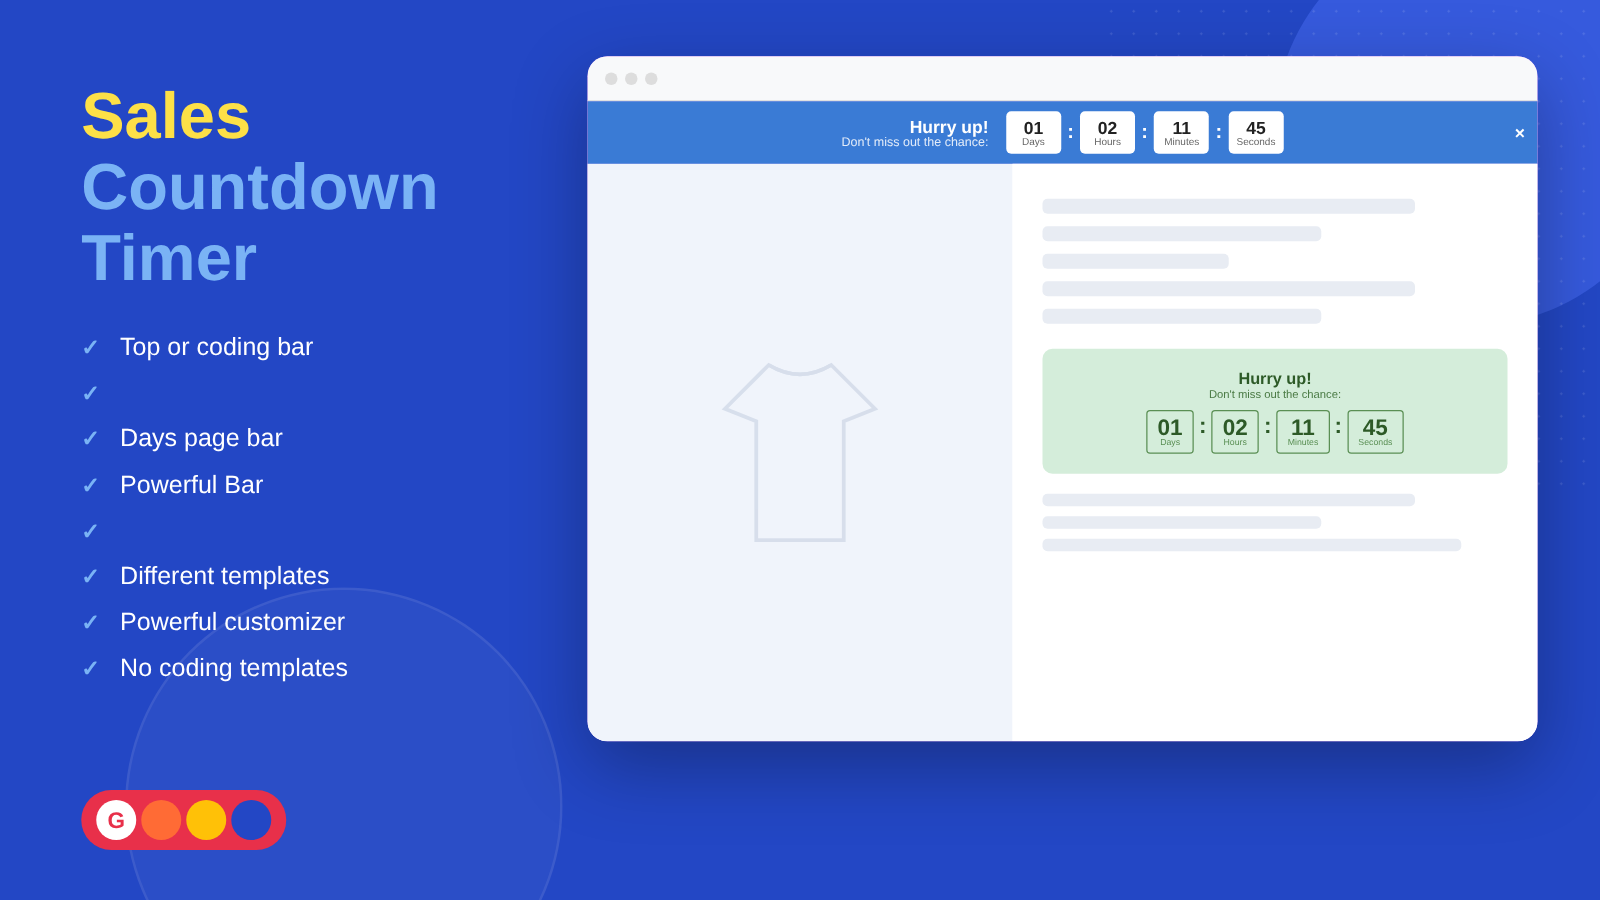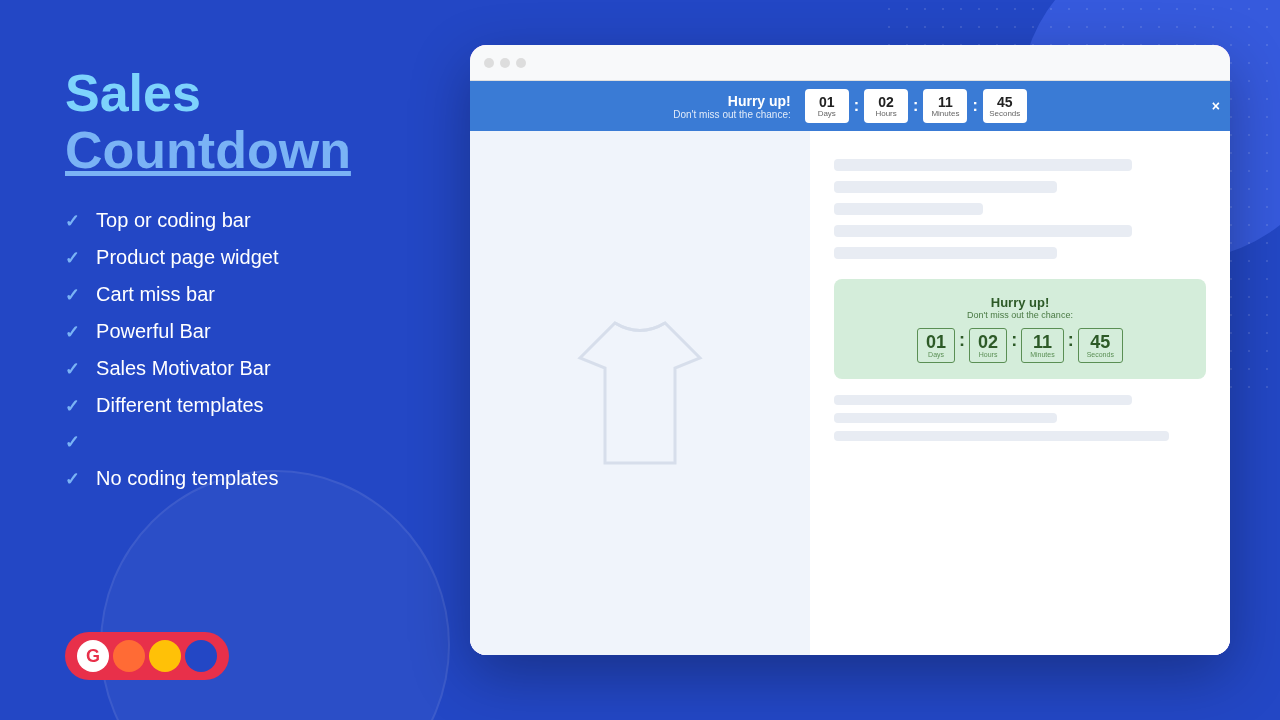--- a/index.html
+++ b/index.html
@@ -58,26 +58,25 @@
       margin-bottom: 30px;
     }
 
     .title-line {
       font-size: 52px;
       font-weight: 900;
       line-height: 1.1;
     }
 
     .title-white {
-      color: #7dd3fc;
+      color: #fde047;
     }
 
     .title-blue {
       color: #7ab3f5;
-      text-decoration: underline;
     }
 
     .features-list {
       list-style: none;
       margin-top: 10px;
     }
 
     .features-list li {
       display: flex;
       align-items: center;
@@ -133,21 +132,21 @@
     .logo-o1 { background: #ff6b35; }
     .logo-o2 { background: #ffc107; }
     .logo-o3 { background: #2347c5; }
 
     
     .right-panel {
       position: absolute;
       right: 50px;
       top: 45px;
       width: 760px;
-      height: 610px;
+      height: 548px;
       background: #f0abfc;
       border-radius: 16px;
       overflow: hidden;
       box-shadow: 0 20px 60px rgba(0,0,0,0.3);
     }
 
     .browser-top-bar {
       background: #f8f9fa;
       height: 36px;
       display: flex;
@@ -365,49 +364,51 @@
 <div class="bg-circle-top-right"></div>
 <div class="bg-dot-pattern"></div>
 <div class="bg-circle-bottom-left"></div>
 
 <div class="left-panel">
   <div class="title-block">
     <div class="title-line">
       <span class="title-white">Sales</span>
       <span class="title-blue"> <span>Countdown</span></span>
     </div>
+    <div class="title-line">
+      <span class="title-blue">Timer</span>
+    </div>
   </div>
 
   <ul class="features-list">
     <li>
       <span class="check-icon">✓</span>
       <span>Top or coding bar</span>
     </li>
     <li>
       <span class="check-icon">✓</span>
-      <span>Product page widget</span>
-    </li>
-    <li>
-      <span class="check-icon">✓</span>
-      <span>Cart miss bar</span>
+    </li>
+    <li>
+      <span class="check-icon">✓</span>
+      <span>Days page bar</span>
     </li>
     <li>
       <span class="check-icon">✓</span>
       <span>Powerful Bar</span>
     </li>
     <li>
       <span class="check-icon">✓</span>
-      <span>Sales Motivator Bar</span>
     </li>
     <li>
       <span class="check-icon">✓</span>
       <span>Different templates</span>
     </li>
     <li>
       <span class="check-icon">✓</span>
+      <span>Powerful customizer</span>
     </li>
     <li>
       <span class="check-icon">✓</span>
       <span>No coding templates</span>
     </li>
   </ul>
 </div>
 
 <div class="logo-area">
   <div class="logo-container">

